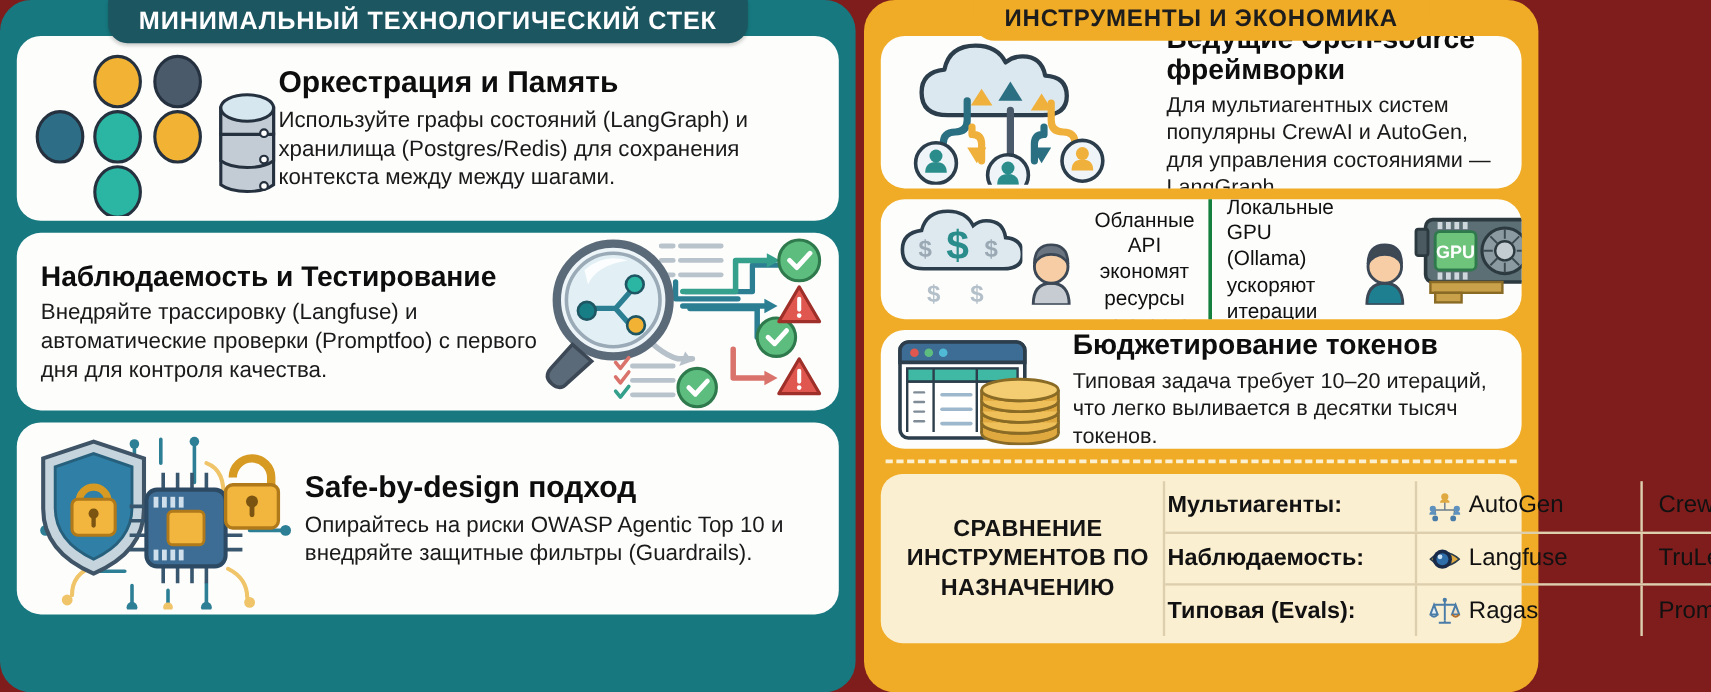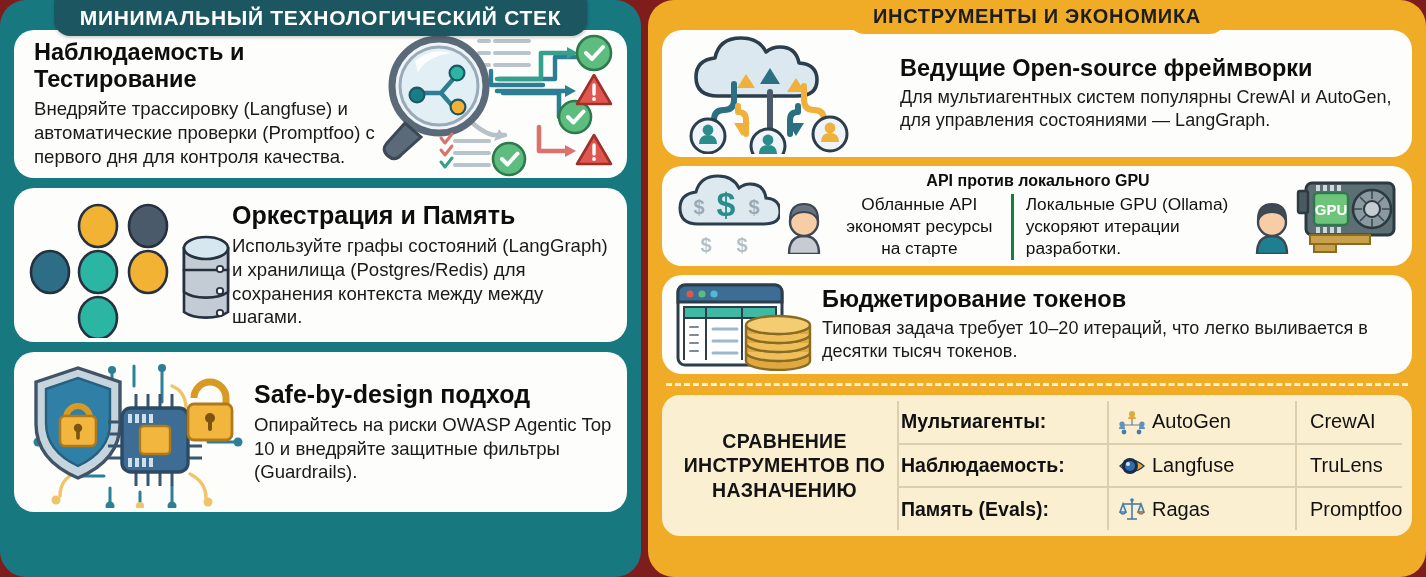--- a/index.html
+++ b/index.html
@@ -17,21 +17,21 @@
     background: #7f1d1d;
   }
 
   
   .panel {
     position: relative;
     border-radius: 26px;
     padding: 30px 14px 13px 14px;
   }
   .panel-left  { width: 713px; background: #17787f; }
-  .panel-right { width: 778px; background: #f0ac26; }
+  .panel-right { width: 562px; background: #f0ac26; }
 
   .banner {
     position: absolute;
     top: 0;
     height: 36px;
     display: flex; align-items: center; justify-content: center;
     padding: 0 26px;
     border-radius: 0 0 16px 16px;
     font-weight: bold;
     letter-spacing: 0.7px;
@@ -153,20 +153,50 @@
   .gpu-row { display: flex; align-items: center; justify-content: center; }
   .pers { flex: none; }
 </style>
 </head>
 <body>
 
 <div class="stage">
 
   <section class="panel panel-left">
     <div class="banner banner-left">МИНИМАЛЬНЫЙ ТЕХНОЛОГИЧЕСКИЙ СТЕК</div>
+
+    <div class="card card-l1">
+      <div class="art">
+        <svg width="208" height="146" viewBox="0 0 208 146">
+          <g stroke="#25313f" stroke-width="2.6">
+            <ellipse cx="26" cy="80" rx="19" ry="21" fill="#2d6e86"></ellipse>
+            <ellipse cx="74" cy="34" rx="19" ry="21" fill="#f2b233"></ellipse>
+            <ellipse cx="74" cy="80" rx="19" ry="21" fill="#2bb5a3"></ellipse>
+            <ellipse cx="74" cy="126" rx="19" ry="21" fill="#2bb5a3"></ellipse>
+            <ellipse cx="124" cy="34" rx="19" ry="21" fill="#4b5a6b"></ellipse>
+            <ellipse cx="124" cy="80" rx="19" ry="21" fill="#f2b233"></ellipse>
+          </g>
+          <g stroke="#25313f" stroke-width="2.6" fill="#c3ccd4">
+            <path d="M160 56 v64 a26 12 0 0 0 44 0 v-64 z"></path>
+            <path d="M160 56 v22 a26 12 0 0 0 44 0 v-22 z"></path>
+            <path d="M160 78 v22 a26 12 0 0 0 44 0 v-22 z"></path>
+            <ellipse cx="182" cy="56" rx="22" ry="11" fill="#d6e7ef"></ellipse>
+          </g>
+          <g fill="#fff" stroke="#25313f" stroke-width="1.8">
+            <circle cx="196" cy="77" r="3.2"></circle>
+            <circle cx="196" cy="99" r="3.2"></circle>
+            <circle cx="196" cy="121" r="3.2"></circle>
+          </g>
+        </svg>
+      </div>
+      <div class="txt">
+        <div class="title t-26">Оркестрация и Память</div>
+        <div class="body b-19">Используйте графы состояний (LangGraph) и хранилища (Postgres/Redis) для сохранения контекста между между шагами.</div>
+      </div>
+    </div>
 
     <div class="card card-l2">
       <div class="txt">
         <div class="title t-24">Наблюдаемость и Тестирование</div>
         <div class="body b-19">Внедряйте трассировку (Langfuse) и автоматические проверки (Promptfoo) с первого дня для контроля качества.</div>
       </div>
       <div class="art">
         <svg width="240" height="146" viewBox="0 0 240 146">
           <g fill="none" stroke="#b9c3cc" stroke-width="4" stroke-linecap="round">
             <path d="M100 10 h10"></path>
@@ -236,50 +266,20 @@
             <circle cx="130" cy="128" r="16" fill="#5dbd7f" stroke="#2f7a4c" stroke-width="2.6"></circle>
             <path d="M123 128 l5.5 5.5 l10 -11" fill="none" stroke="#fff" stroke-width="4" stroke-linecap="round" stroke-linejoin="round"></path>
             <path d="M215 44 l17 29 h-34 z" fill="#e0574f" stroke="#9e2f29" stroke-width="2.6" stroke-linejoin="round"></path>
             <path d="M215 54 v9" stroke="#fff" stroke-width="3.4" stroke-linecap="round"></path>
             <circle cx="215" cy="68" r="1.9" fill="#fff"></circle>
             <path d="M215 104 l17 29 h-34 z" fill="#e0574f" stroke="#9e2f29" stroke-width="2.6" stroke-linejoin="round"></path>
             <path d="M215 114 v9" stroke="#fff" stroke-width="3.4" stroke-linecap="round"></path>
             <circle cx="215" cy="128" r="1.9" fill="#fff"></circle>
           </g>
         </svg>
-      </div>
-    </div>
-
-    <div class="card card-l1">
-      <div class="art">
-        <svg width="208" height="146" viewBox="0 0 208 146">
-          <g stroke="#25313f" stroke-width="2.6">
-            <ellipse cx="26" cy="80" rx="19" ry="21" fill="#2d6e86"></ellipse>
-            <ellipse cx="74" cy="34" rx="19" ry="21" fill="#f2b233"></ellipse>
-            <ellipse cx="74" cy="80" rx="19" ry="21" fill="#2bb5a3"></ellipse>
-            <ellipse cx="74" cy="126" rx="19" ry="21" fill="#2bb5a3"></ellipse>
-            <ellipse cx="124" cy="34" rx="19" ry="21" fill="#4b5a6b"></ellipse>
-            <ellipse cx="124" cy="80" rx="19" ry="21" fill="#f2b233"></ellipse>
-          </g>
-          <g stroke="#25313f" stroke-width="2.6" fill="#c3ccd4">
-            <path d="M160 56 v64 a26 12 0 0 0 44 0 v-64 z"></path>
-            <path d="M160 56 v22 a26 12 0 0 0 44 0 v-22 z"></path>
-            <path d="M160 78 v22 a26 12 0 0 0 44 0 v-22 z"></path>
-            <ellipse cx="182" cy="56" rx="22" ry="11" fill="#d6e7ef"></ellipse>
-          </g>
-          <g fill="#fff" stroke="#25313f" stroke-width="1.8">
-            <circle cx="196" cy="77" r="3.2"></circle>
-            <circle cx="196" cy="99" r="3.2"></circle>
-            <circle cx="196" cy="121" r="3.2"></circle>
-          </g>
-        </svg>
-      </div>
-      <div class="txt">
-        <div class="title t-26">Оркестрация и Память</div>
-        <div class="body b-19">Используйте графы состояний (LangGraph) и хранилища (Postgres/Redis) для сохранения контекста между между шагами.</div>
       </div>
     </div>
 
     <div class="card card-l3">
       <div class="art">
         <svg width="232" height="152" viewBox="0 0 232 152">
           <g fill="none" stroke="#2d7f95" stroke-width="3" stroke-linecap="round">
             <path d="M90 18 v34 M112 10 v20 M140 16 v30"></path>
             <path d="M60 120 h22 M20 86 h26 M186 86 h26"></path>
             <path d="M88 132 v14 M118 136 v12 M150 130 v16"></path>
@@ -524,21 +524,21 @@
               <circle cx="11" cy="13" r="8" fill="#1a2b4a"></circle>
               <circle cx="11" cy="13" r="5" fill="#2f6ea8"></circle>
               <circle cx="9" cy="11" r="2" fill="#cfe4f5"></circle>
             </svg>
             <span>Langfuse</span>
           </div>
           <div class="cmp-b">TruLens</div>
         </div>
 
         <div class="cmp-row">
-          <div class="cmp-cat">Память (Evals):</div>
+          <div class="cmp-cat">Типовая (Evals):</div>
           <div class="cmp-a">
             <svg class="cmp-ico" viewBox="0 0 26 26">
               <g stroke="#4a7ca8" stroke-width="1.6" fill="none">
                 <path d="M13 4 v17"></path>
                   <path d="M4 8 h18"></path>
                 <path d="M4 8 L1 16 h6 z" fill="#e8f0f7"></path>
                 <path d="M22 8 L19 16 h6 z" fill="#f3dfc2"></path>
                 <path d="M8 23 h10"></path>
                   <path d="M13 21 v2"></path>
               </g>

